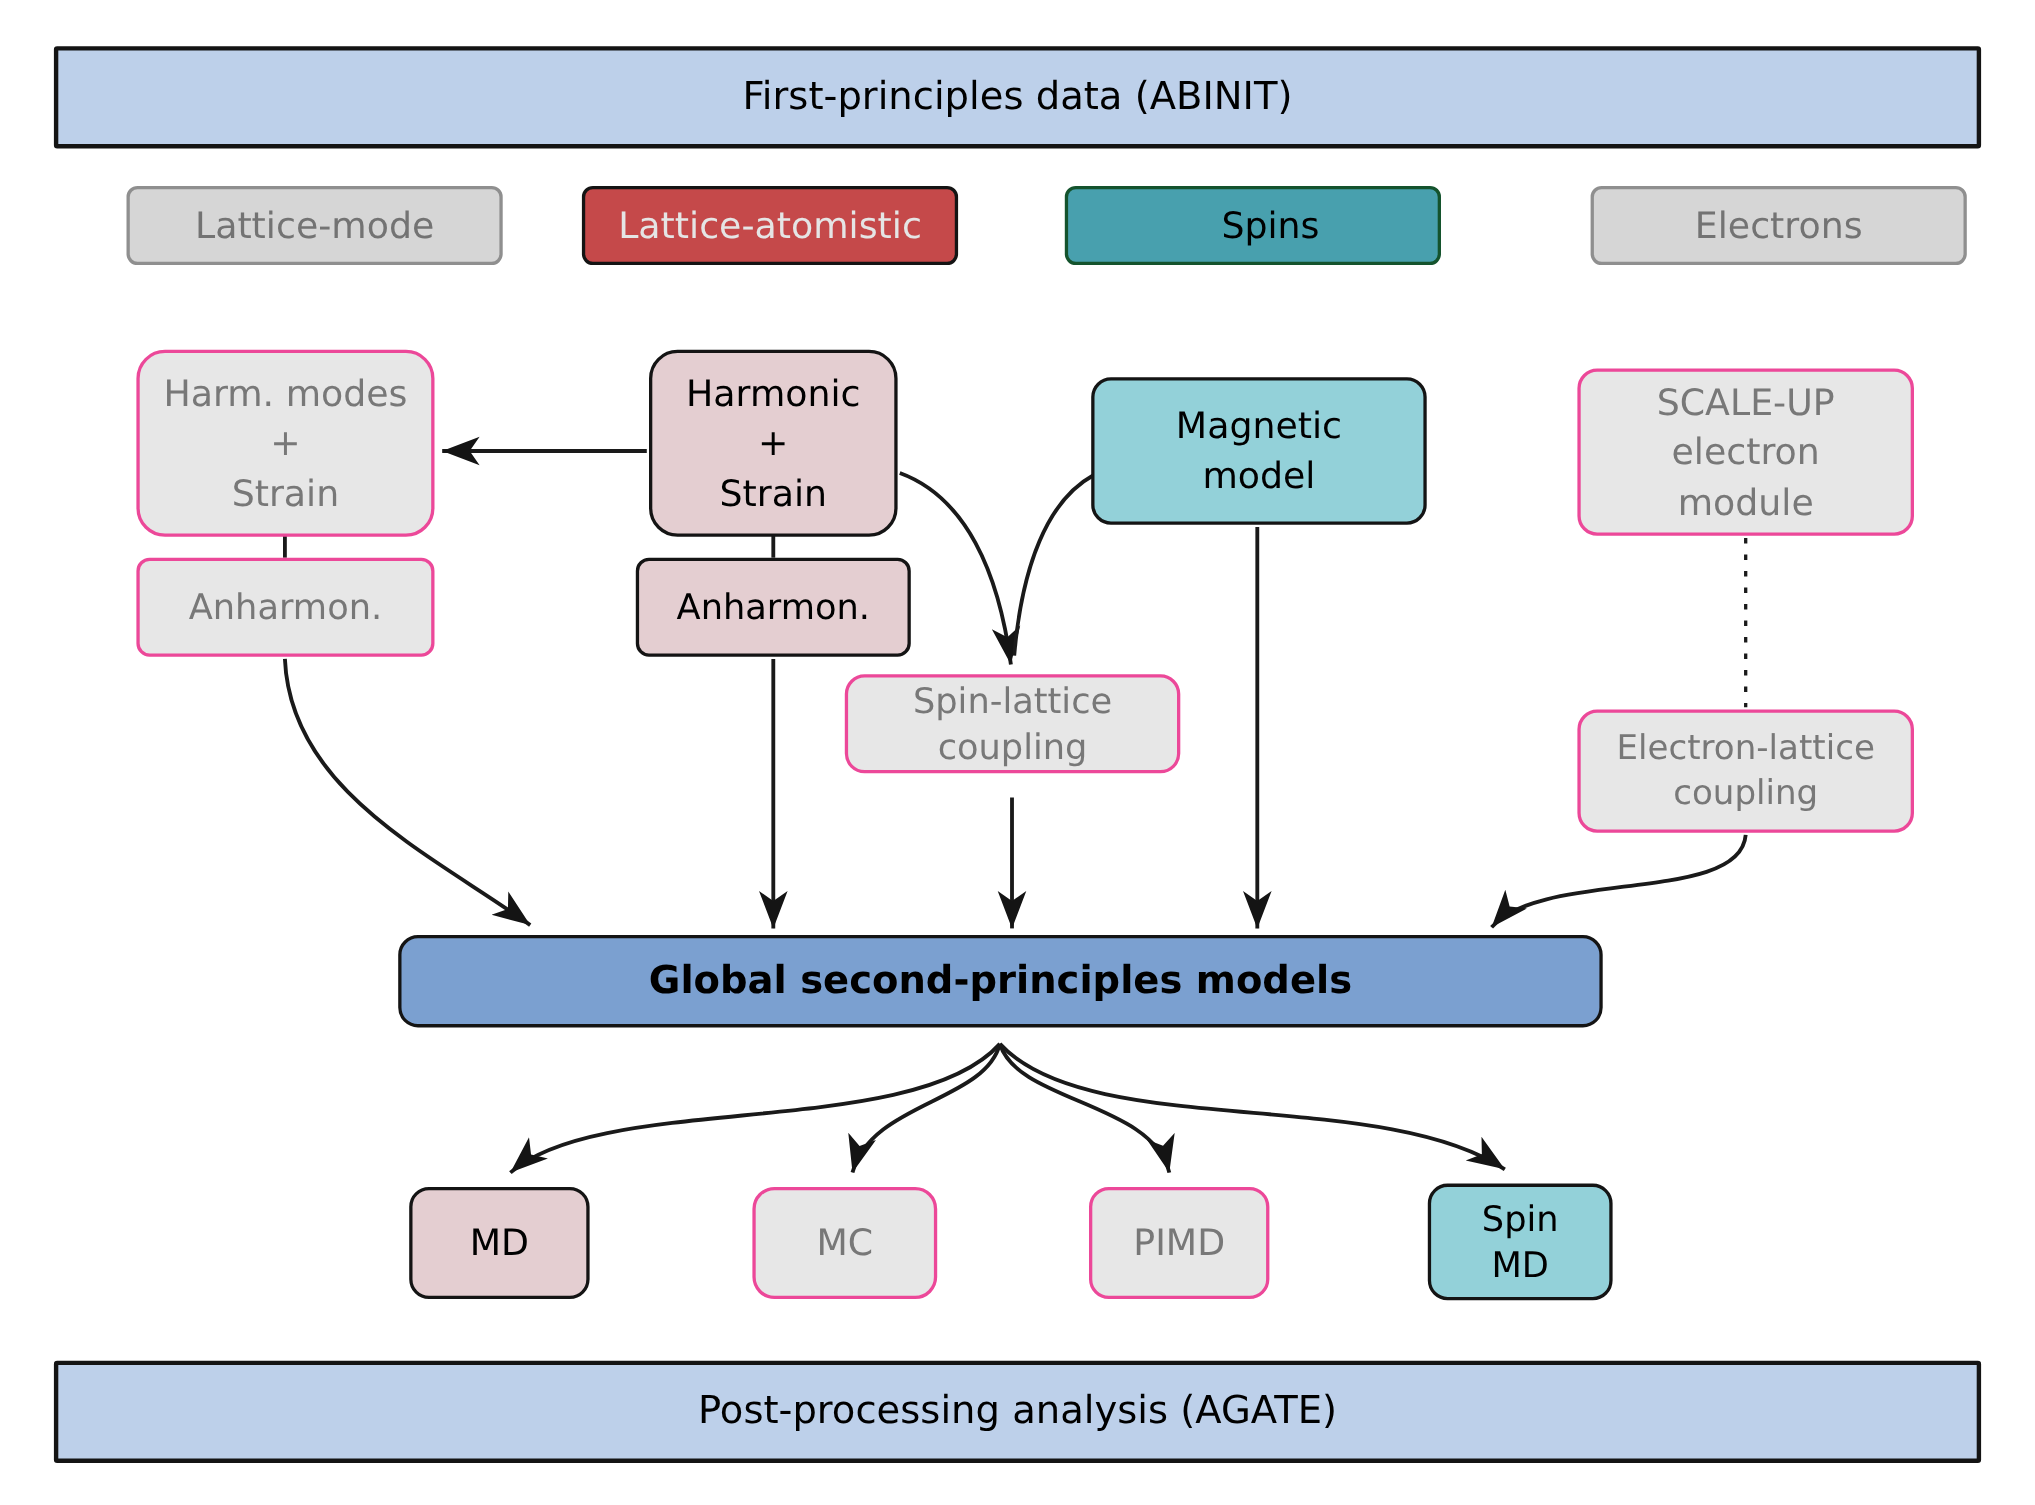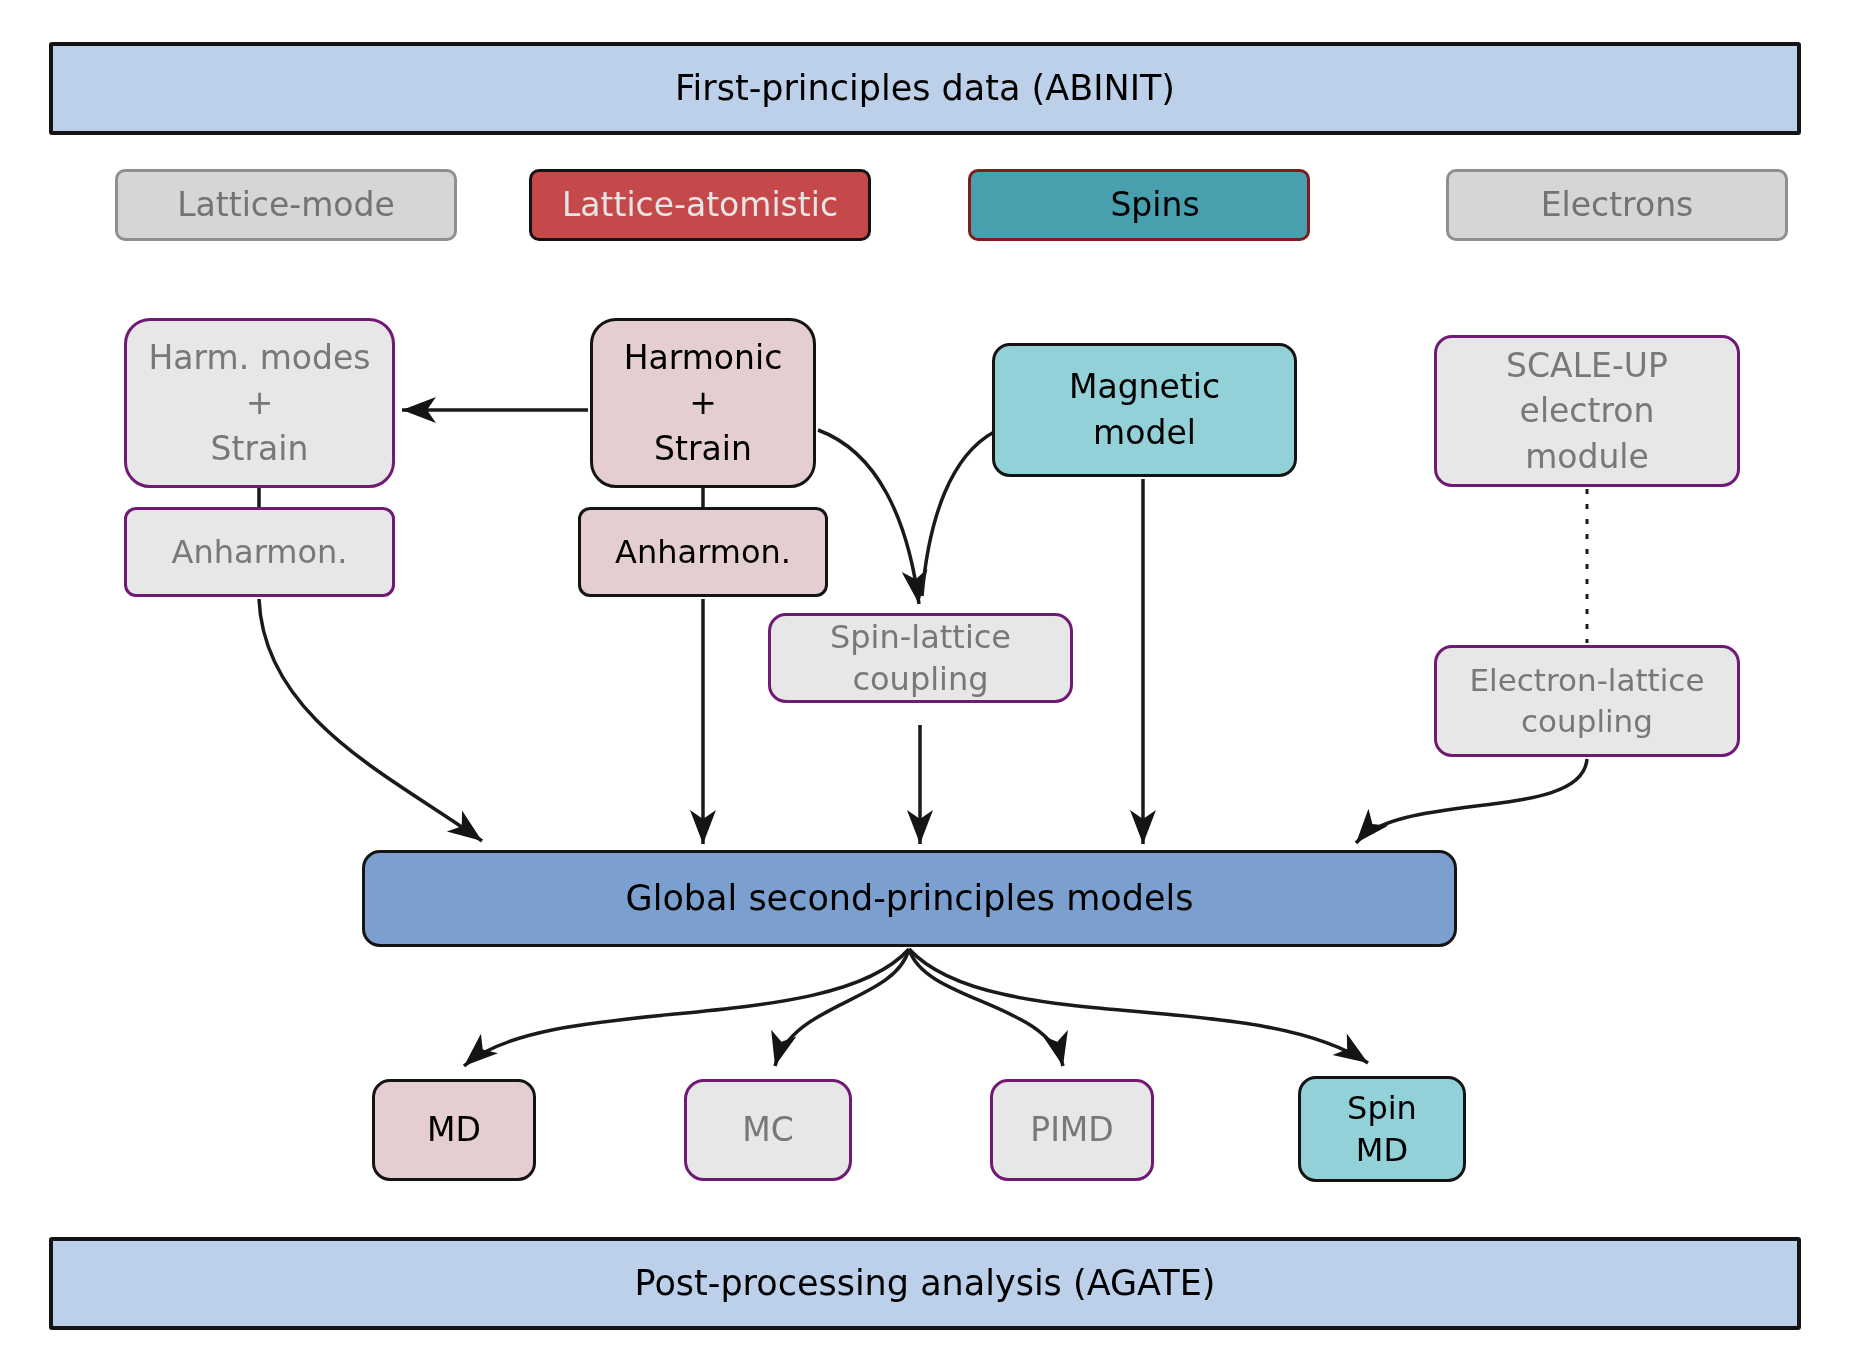--- a/index.html
+++ b/index.html
@@ -12,23 +12,23 @@
     text-align:center;white-space:pre-line;box-sizing:border-box;
     line-height:1.32;
   }
   .r-banner{border-radius:3px;}
   .r-cat{border-radius:10px;}
   .r-big{border-radius:26px;}
   .r-mid{border-radius:18px;}
   .r-small{border-radius:12px;}
   .sty-banner{background:#bdd0ea;border:4px solid #141414;color:#000000;}
   .sty-gray-cat{background:#d6d6d6;border:3px solid #8f8f8f;color:#737373;margin-left:32px;}
-  .sty-gray{background:#e7e7e7;border:3px solid #701a75;color:#787878;}
+  .sty-gray{background:#e7e7e7;border:3px solid #ec4899;color:#787878;}
   .sty-red{background:#c5494a;border:3px solid #141414;color:#e5e5e5;}
-  .sty-teal{background:#48a0ae;border:3px solid #7f1d1d;color:#000000;padding-left:32px;}
+  .sty-teal{background:#48a0ae;border:3px solid #14532d;color:#000000;padding-left:32px;}
   .sty-cyan{background:#93d1d9;border:3px solid #141414;color:#000000;}
   .sty-pink{background:#e4ced1;border:3px solid #141414;color:#000000;}
   .sty-blue{background:#7ba0d0;border:3.5px solid #141414;color:#000000;}
   .fs-banner{font-size:35px;}
   .fs-cat{font-size:33px;}
   .fs-big{font-size:33px;line-height:1.38;}
   .fs-node{font-size:32px;}
   .fs-elat{font-size:31px;}
   .arrows{position:absolute;left:0;top:0;pointer-events:none;}
 </style>
@@ -82,21 +82,21 @@
 module</div>
 
   <div class="node r-small sty-gray fs-node" style="left:124px;top:507px;width:271px;height:90px;">Anharmon.</div>
   <div class="node r-small sty-pink fs-node" style="left:578px;top:507px;width:250px;height:90px;">Anharmon.</div>
 
   <div class="node r-mid sty-gray fs-node" style="left:768px;top:613px;width:305px;height:90px;">Spin-lattice
 coupling</div>
   <div class="node r-mid sty-gray fs-elat" style="left:1434px;top:645px;width:306px;height:112px;">Electron-lattice
 coupling</div>
 
-  <div class="node r-mid sty-blue fs-banner" style="left:362px;top:850px;width:1095px;height:97px;">Global second-principles models</div>
+  <div class="node r-mid sty-blue fs-banner" style="left:362px;top:850px;width:1095px;height:84px;font-weight:bold;">Global second-principles models</div>
 
   <div class="node r-mid sty-pink fs-cat" style="left:372px;top:1079px;width:164px;height:102px;">MD</div>
   <div class="node r-mid sty-gray fs-cat" style="left:684px;top:1079px;width:168px;height:102px;border-radius:20px;">MC</div>
   <div class="node r-mid sty-gray fs-cat" style="left:990px;top:1079px;width:164px;height:102px;">PIMD</div>
   <div class="node r-mid sty-cyan fs-node" style="left:1298px;top:1076px;width:168px;height:106px;">Spin
 MD</div>
 
   <div class="node r-banner sty-banner fs-banner" style="left:49px;top:1237px;width:1752px;height:93px;">Post-processing analysis (AGATE)</div>
 
 </div>

